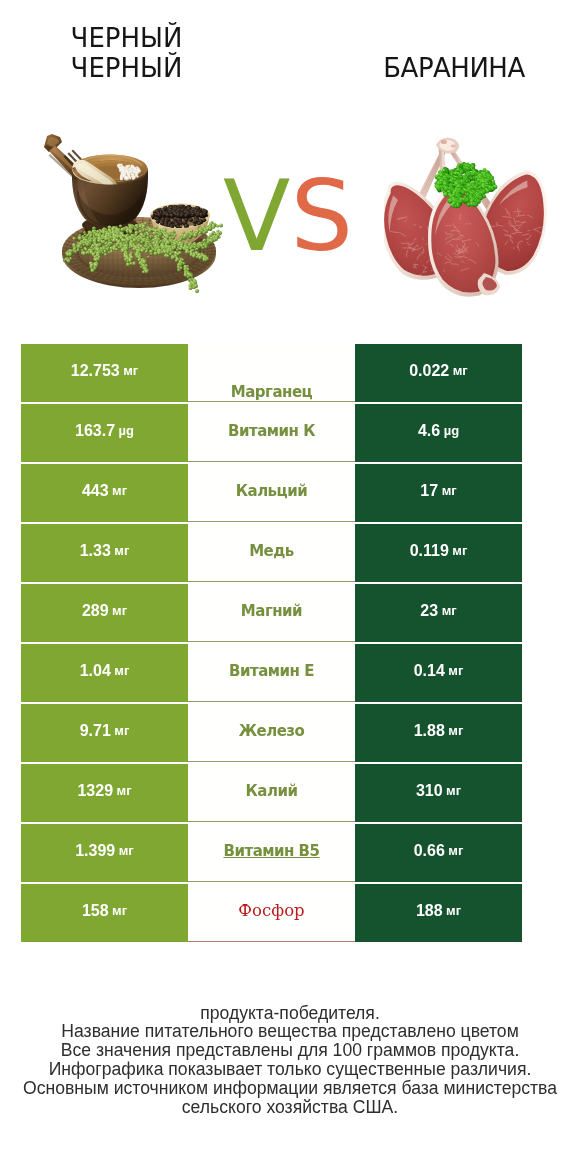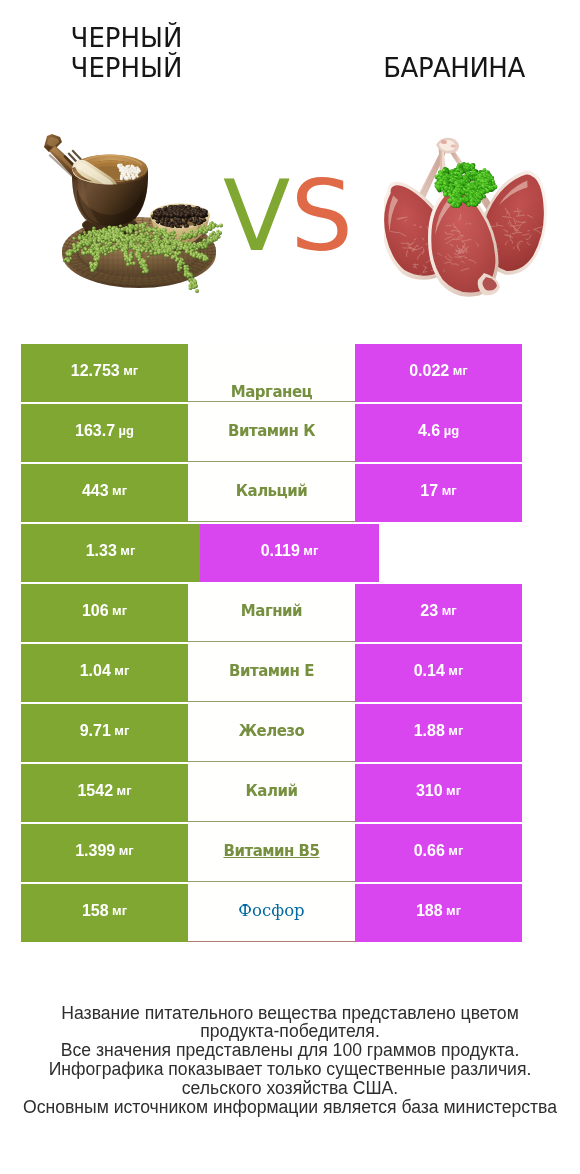--- a/index.html
+++ b/index.html
@@ -22,21 +22,21 @@
   .vs .v{color:#7FA732;}
   .vs .s{color:#E06A48;}
 
   
   .table{position:absolute;left:21px;top:344px;width:501px;}
   .row{display:flex;height:58px;margin-bottom:2px;}
   .cell{display:flex;align-items:center;justify-content:center;width:179px;box-sizing:border-box;line-height:1;}
   .cell span{position:relative;top:-1.5px;}
   .cell span.val,.cell span.unit{top:-2.5px;}
   .cell-l{background:#7FA731;color:#ffffff;}
-  .cell-r{background:#d946ef;color:#ffffff;}
+  .cell-r{background:#14532d;color:#ffffff;}
   .cell-m{background:#fffffe;font-weight:bold;font-size:15px;letter-spacing:-0.5px;font-family:"DejaVu Sans",sans-serif;
           border-bottom:1.5px solid #919d6c;}
   .cell-m.serif{font-family:"DejaVu Serif",serif;font-weight:400;font-size:16.5px;letter-spacing:0;border-bottom-color:#af7d73;}
   .val{font-weight:bold;font-size:16px;font-family:"Liberation Sans",sans-serif;top:-2.5px;}
   .unit{font-weight:bold;font-size:13px;margin-left:3.5px;font-family:"Liberation Sans",sans-serif;top:-2.5px;}
 
   
   .footer{position:absolute;left:20px;top:1003.5px;width:540px;text-align:center;
           font-size:17.6px;line-height:18.9px;color:#2e2e2e;font-family:"Liberation Sans",sans-serif;}
 </style>
@@ -2903,28 +2903,31 @@
         <div class="cell cell-r">
           <span class="val">17</span>
           <span class="unit">мг</span>
         </div>
       </div>
       <div class="row">
         <div class="cell cell-l">
           <span class="val">1.33</span>
           <span class="unit">мг</span>
         </div>
+        <div class="cell cell-m" style="color: rgb(118, 144, 63);">
+          <span class="nm">Медь</span>
+        </div>
         <div class="cell cell-r">
           <span class="val">0.119</span>
           <span class="unit">мг</span>
         </div>
       </div>
       <div class="row">
         <div class="cell cell-l">
-          <span class="val">106</span>
+          <span class="val">289</span>
           <span class="unit">мг</span>
         </div>
         <div class="cell cell-m" style="color: rgb(118, 144, 63);">
           <span class="nm">Магний</span>
         </div>
         <div class="cell cell-r">
           <span class="val">23</span>
           <span class="unit">мг</span>
         </div>
       </div>
@@ -2949,21 +2952,21 @@
         <div class="cell cell-m" style="color: rgb(118, 144, 63);">
           <span class="nm">Железо</span>
         </div>
         <div class="cell cell-r">
           <span class="val">1.88</span>
           <span class="unit">мг</span>
         </div>
       </div>
       <div class="row">
         <div class="cell cell-l">
-          <span class="val">1542</span>
+          <span class="val">1329</span>
           <span class="unit">мг</span>
         </div>
         <div class="cell cell-m" style="color: rgb(118, 144, 63);">
           <span class="nm">Калий</span>
         </div>
         <div class="cell cell-r">
           <span class="val">310</span>
           <span class="unit">мг</span>
         </div>
       </div>
@@ -2978,32 +2981,32 @@
         <div class="cell cell-r">
           <span class="val">0.66</span>
           <span class="unit">мг</span>
         </div>
       </div>
       <div class="row">
         <div class="cell cell-l">
           <span class="val">158</span>
           <span class="unit">мг</span>
         </div>
-        <div class="cell cell-m serif" style="color: #0369a1;">
+        <div class="cell cell-m serif" style="color: #b91c1c;">
           <span class="nm">Фосфор</span>
         </div>
         <div class="cell cell-r">
           <span class="val">188</span>
           <span class="unit">мг</span>
         </div>
       </div>
     </div>
 
   <div class="footer">
+      <div>продукта-победителя.</div>
       <div>Название питательного вещества представлено цветом</div>
-      <div>продукта-победителя.</div>
       <div>Все значения представлены для 100 граммов продукта.</div>
       <div>Инфографика показывает только существенные различия.</div>
+      <div>Основным источником информации является база министерства</div>
       <div>сельского хозяйства США.</div>
-      <div>Основным источником информации является база министерства</div>
     </div>
 
 </div>
 
 </body></html>

